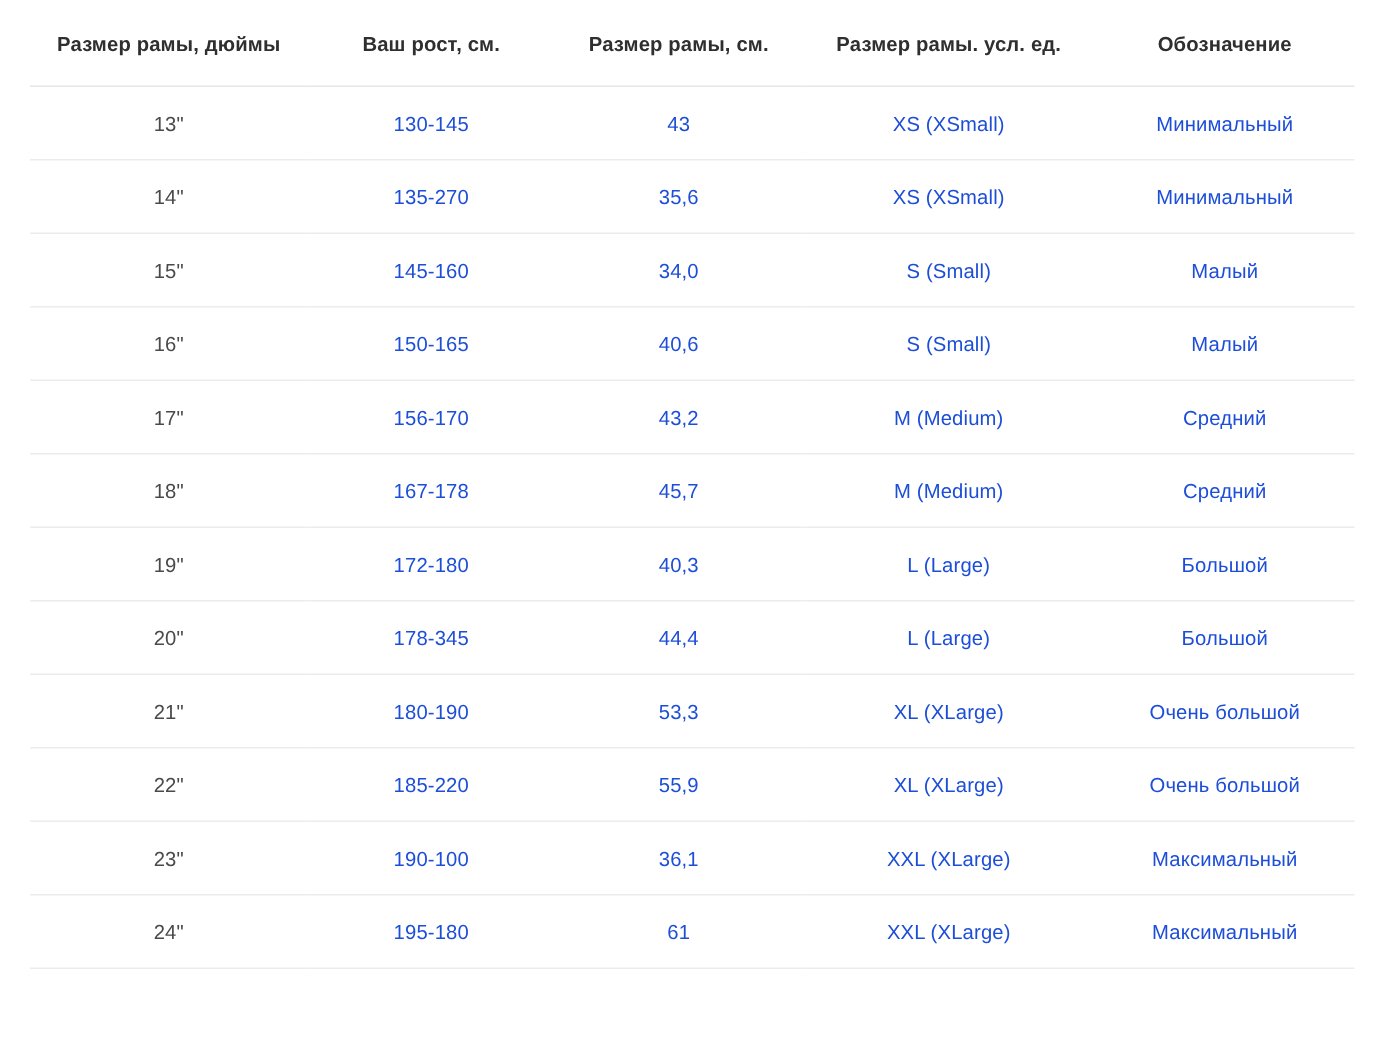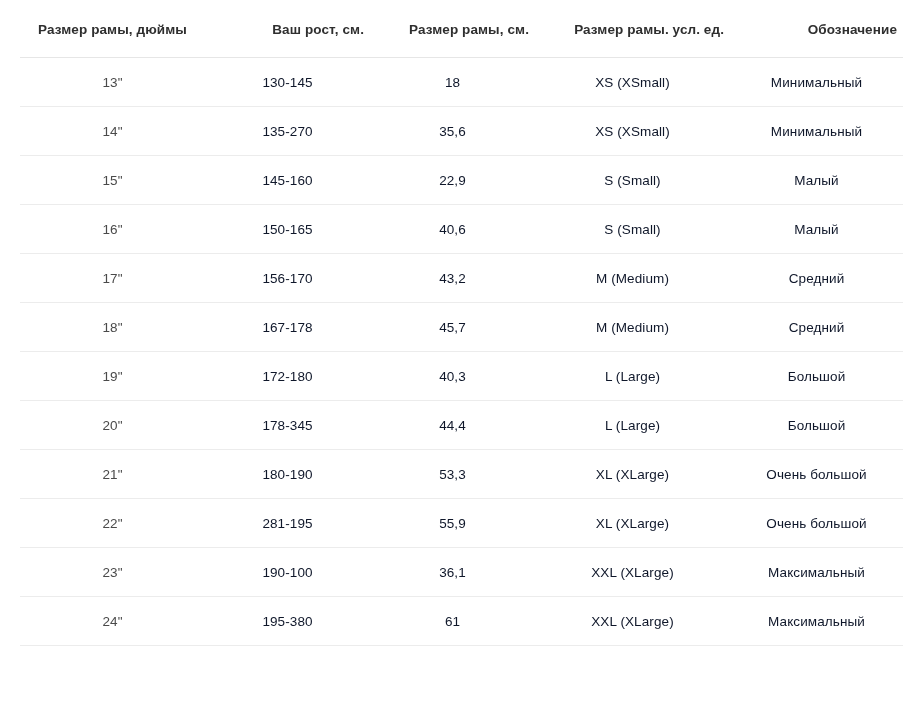--- a/index.html
+++ b/index.html
@@ -31,31 +31,31 @@
   table.size-table col.c0 { width: 185px; }
   table.size-table col.c1 { width: 165px; }
   table.size-table col.c2 { width: 165px; }
   table.size-table col.c3 { width: 195px; }
   table.size-table col.c4 { width: 173px; }
 
   thead th {
     font-size: 13.5px;
     font-weight: bold;
     color: #2f2f2f;
-    text-align: right;
+    text-align: center;
     padding: 22px 6px 20px 6px;
     border-bottom: 1px solid #e6e6e6;
     letter-spacing: 0.1px;
   }
   thead th.first {
     text-align: center;
   }
   tbody td {
     font-size: 13.5px;
-    color: #0f172a;
+    color: #1d4ed8;
     text-align: center;
     padding: 17px 6px 16px 6px;
     border-bottom: 1px solid #ececec;
     letter-spacing: 0.1px;
   }
   tbody tr:last-child td {
     border-bottom: 1px solid #ececec;
   }
   tbody tr td.col-inches { color: #4a4a4a; }
   .footer-space {
@@ -80,35 +80,35 @@
         <th>Ваш рост, см.</th>
         <th>Размер рамы, см.</th>
         <th>Размер рамы. усл. ед.</th>
         <th>Обозначение</th>
       </tr>
     </thead>
     <tbody>
       <tr>
         <td class="col-inches">13"</td>
         <td>130-145</td>
-        <td>18</td>
+        <td>43</td>
         <td>XS (XSmall)</td>
         <td>Минимальный</td>
       </tr>
       <tr>
         <td class="col-inches">14"</td>
         <td>135-270</td>
         <td>35,6</td>
         <td>XS (XSmall)</td>
         <td>Минимальный</td>
       </tr>
       <tr>
         <td class="col-inches">15"</td>
         <td>145-160</td>
-        <td>22,9</td>
+        <td>34,0</td>
         <td>S (Small)</td>
         <td>Малый</td>
       </tr>
       <tr>
         <td class="col-inches">16"</td>
         <td>150-165</td>
         <td>40,6</td>
         <td>S (Small)</td>
         <td>Малый</td>
       </tr>
@@ -142,35 +142,35 @@
       </tr>
       <tr>
         <td class="col-inches">21"</td>
         <td>180-190</td>
         <td>53,3</td>
         <td>XL (XLarge)</td>
         <td>Очень большой</td>
       </tr>
       <tr>
         <td class="col-inches">22"</td>
-        <td>281-195</td>
+        <td>185-220</td>
         <td>55,9</td>
         <td>XL (XLarge)</td>
         <td>Очень большой</td>
       </tr>
       <tr>
         <td class="col-inches">23"</td>
         <td>190-100</td>
         <td>36,1</td>
         <td>XXL (XLarge)</td>
         <td>Максимальный</td>
       </tr>
       <tr>
         <td class="col-inches">24"</td>
-        <td>195-380</td>
+        <td>195-180</td>
         <td>61</td>
         <td>XXL (XLarge)</td>
         <td>Максимальный</td>
       </tr>
     </tbody>
   </table>
   <div class="footer-space"></div>
 </div>
 
 </body></html>

